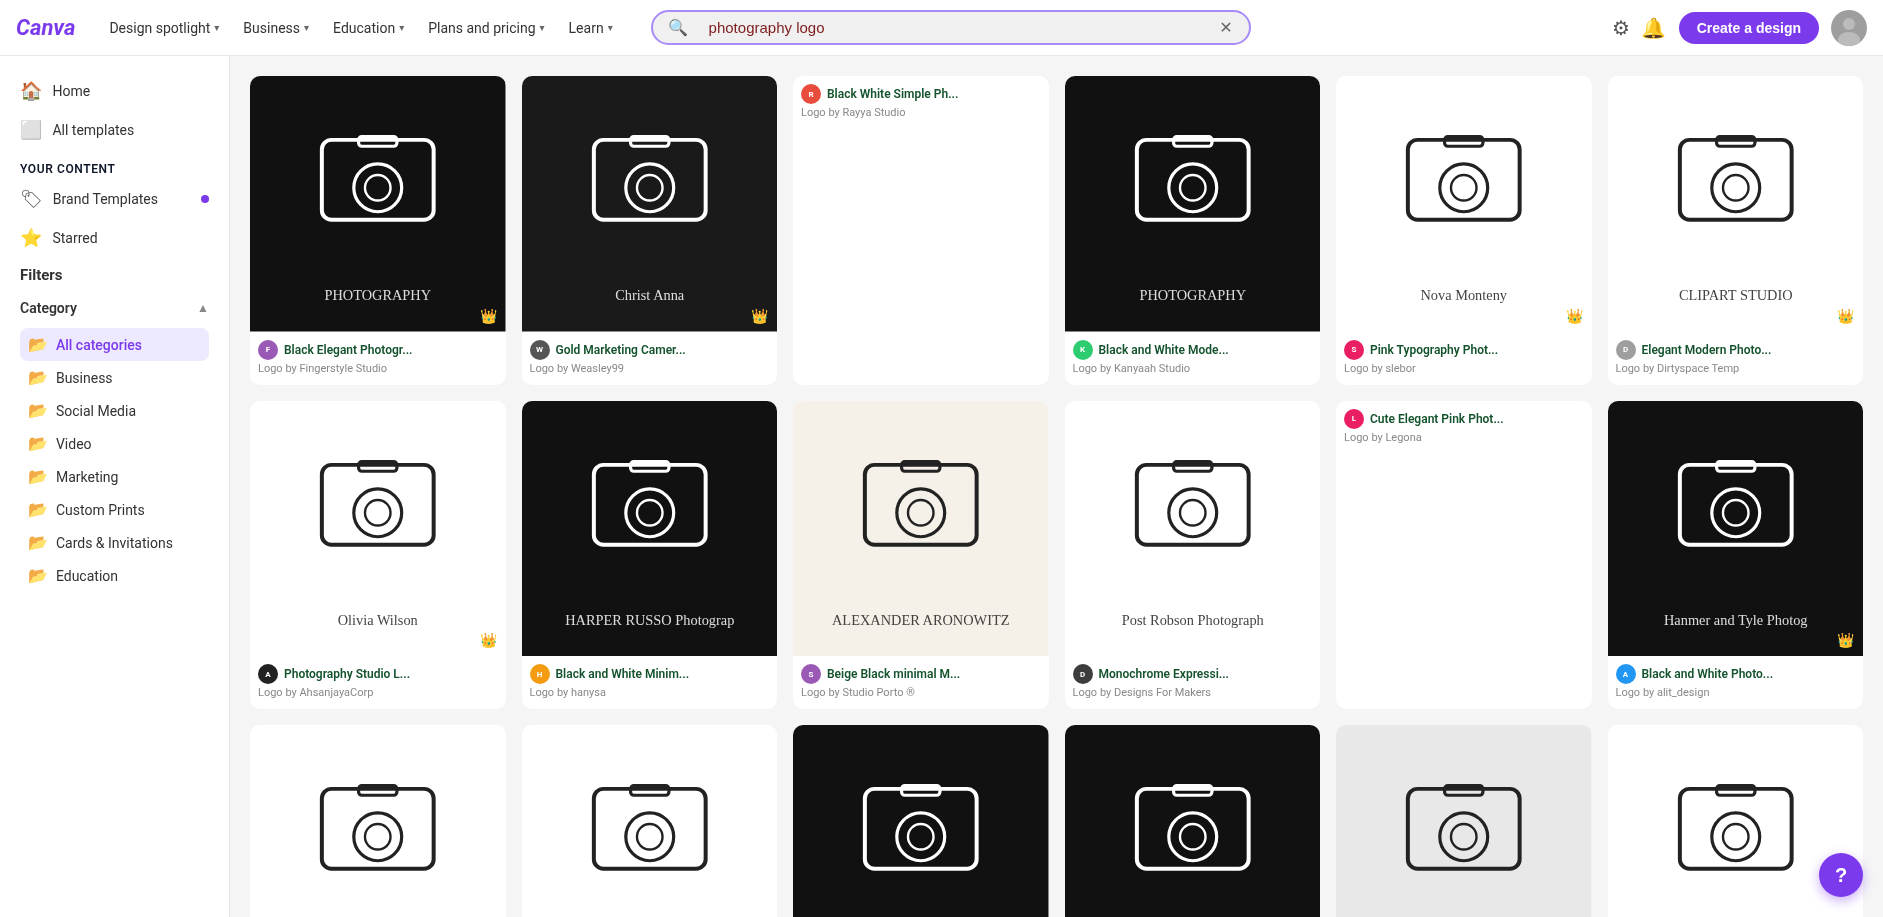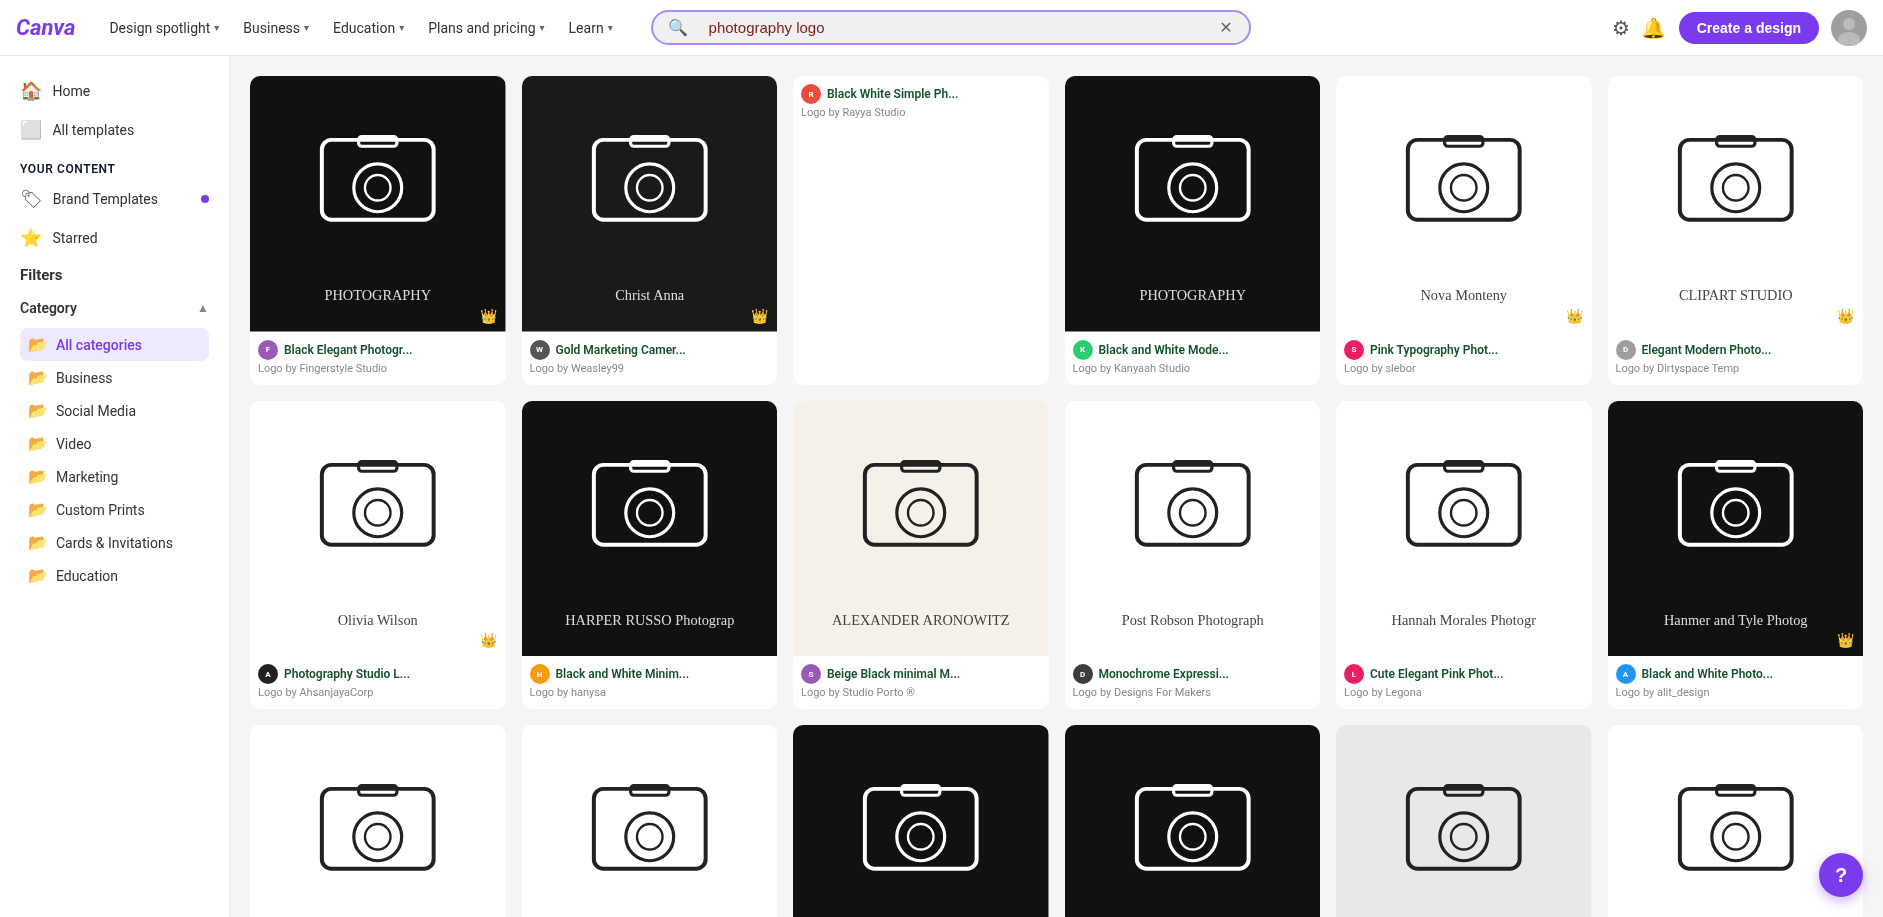--- a/index.html
+++ b/index.html
@@ -488,32 +488,20 @@
           </div>
           <div class="template-info">
             <div class="template-author-row">
               <div class="author-avatar" style="background: rgb(61, 61, 61);">D</div>
               <span class="template-name">Monochrome Expressi...</span>
             </div>
             <div class="template-by">Logo by Designs For Makers</div>
           </div>
         </div>
         <div class="template-card">
-          <div class="template-thumb">
-            <svg viewBox="0 0 160 160" xmlns="http://www.w3.org/2000/svg" width="100%" height="100%">
-    <rect width="160" height="160" fill="#fff"></rect>
-    <g transform="translate(80,60)">
-    <rect x="-35" y="-20" width="70" height="50" rx="6" fill="none" stroke="#222" stroke-width="2.5"></rect>
-    <circle cx="0" cy="10" r="15" fill="none" stroke="#222" stroke-width="2"></circle>
-    <circle cx="0" cy="10" r="8" fill="none" stroke="#222" stroke-width="1.5"></circle>
-    <rect x="-12" y="-22" width="24" height="6" rx="2" fill="none" stroke="#222" stroke-width="2"></rect>
-  </g>
-    <text x="80" y="140" text-anchor="middle" fill="#222" font-size="9" font-family="serif" opacity="0.85">Hannah Morales Photogr</text>
-  </svg>
-          </div>
           <div class="template-info">
             <div class="template-author-row">
               <div class="author-avatar" style="background: rgb(233, 30, 99);">L</div>
               <span class="template-name">Cute Elegant Pink Phot...</span>
             </div>
             <div class="template-by">Logo by Legona</div>
           </div>
         </div>
         <div class="template-card">
           <div class="template-thumb">

